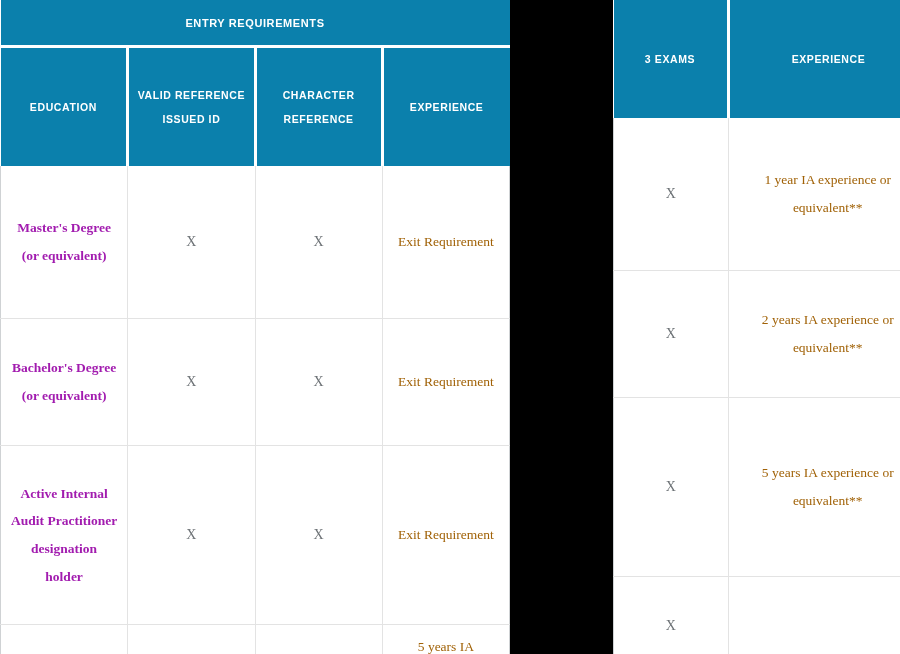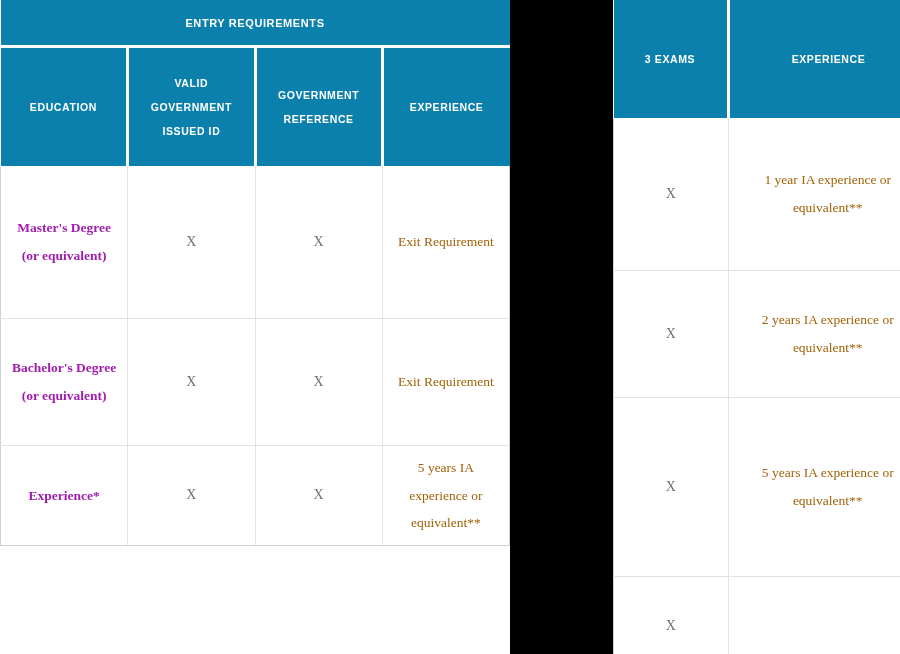--- a/index.html
+++ b/index.html
@@ -119,36 +119,42 @@
 
   <div class="table-section" id="left-section">
     <table class="req-table">
       <thead>
         <tr class="group-header">
           <th colspan="4">ENTRY REQUIREMENTS</th>
         </tr>
         <tr class="col-header">
           <th style="width:126px">EDUCATION</th>
           <th style="width:117px">VALID
-GOVERNMENT
+REFERENCE
 ISSUED ID</th>
-          <th style="width:112px">GOVERNMENT
+          <th style="width:112px">CHARACTER
 REFERENCE</th>
           <th style="width:155px">EXPERIENCE</th>
         </tr>
       </thead>
       <tbody>
         <tr class="row-h1">
           <td class="edu-cell">Master's Degree (or equivalent)</td>
           <td class="mark">X</td>
           <td class="mark">X</td>
           <td>Exit Requirement</td>
         </tr>
         <tr class="row-h2">
           <td class="edu-cell">Bachelor's Degree (or equivalent)</td>
+          <td class="mark">X</td>
+          <td class="mark">X</td>
+          <td>Exit Requirement</td>
+        </tr>
+        <tr class="row-h3">
+          <td class="edu-cell">Active Internal Audit Practitioner designation holder</td>
           <td class="mark">X</td>
           <td class="mark">X</td>
           <td>Exit Requirement</td>
         </tr>
         <tr class="row-h4">
           <td class="edu-cell">Experience*</td>
           <td class="mark">X</td>
           <td class="mark">X</td>
           <td>5 years IA experience or equivalent**</td>
         </tr>

